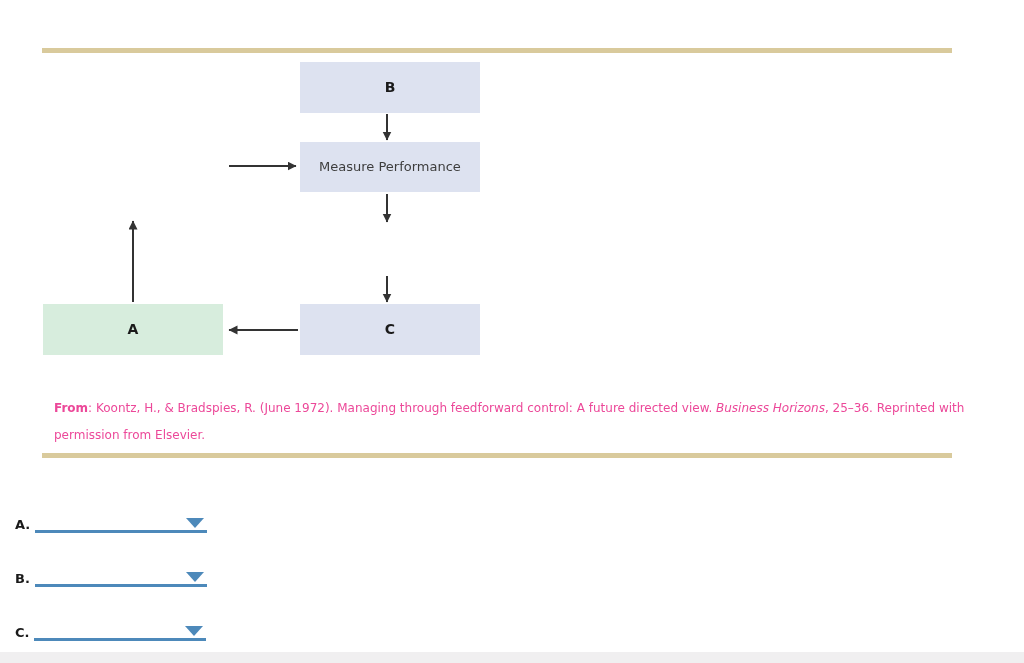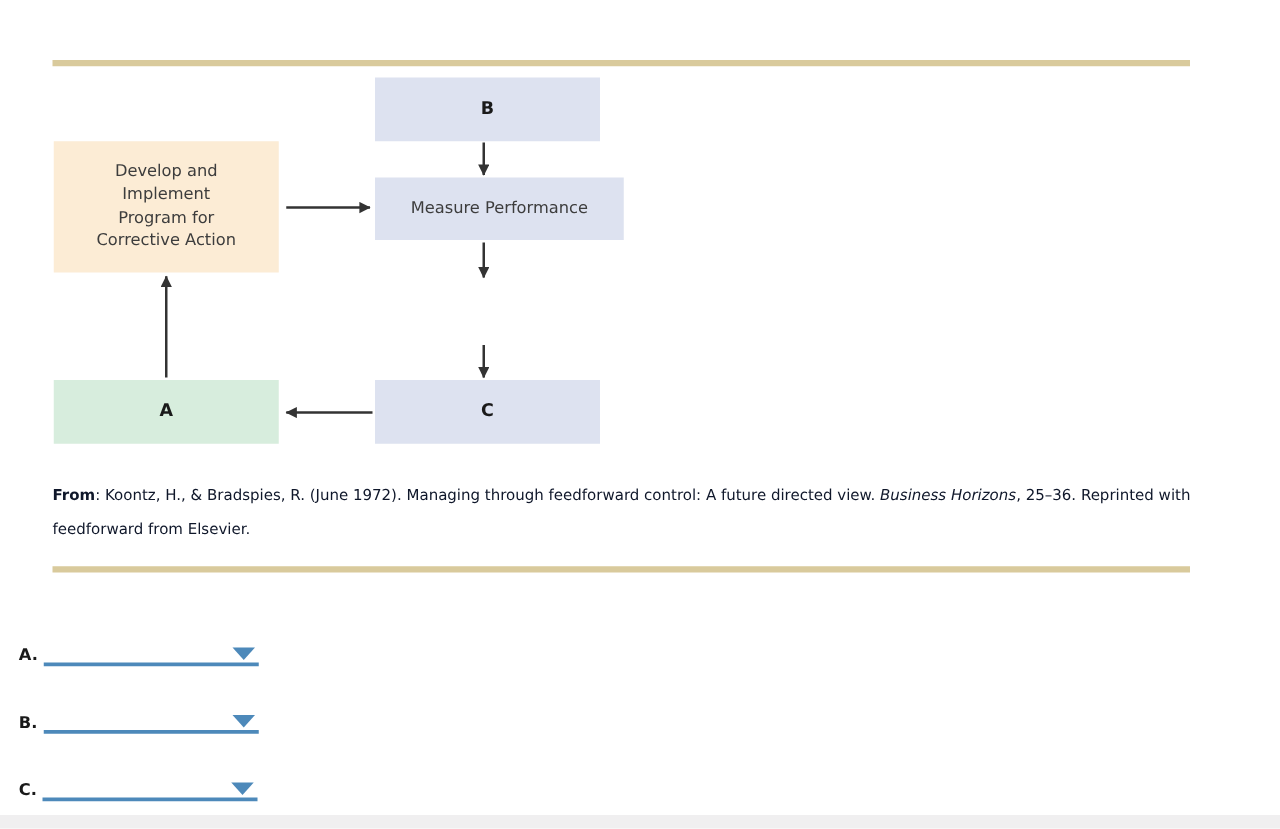--- a/index.html
+++ b/index.html
@@ -43,39 +43,39 @@
     text-align: center;
     color: #3d3d3d;
     font-size: 13px;
     line-height: 18.5px;
     white-space: pre-line;
   }
   .dbox.letter { font-weight: bold; font-size: 14px; color: #1a1a1a; }
   #box-develop { left: 43px;  top: 113px; width: 180px; height: 105px; background: #fcecd5; }
   #box-a       { left: 43px;  top: 304px; width: 180px; height: 51px;  background: #d7eddd; }
   #box-b       { left: 300px; top: 62px;  width: 180px; height: 51px;  background: #dde2f0; }
-  #box-measure { left: 300px; top: 142px; width: 199px; height: 50px;  background: #dde2f0; }
+  #box-measure { left: 300px; top: 142px; width: 180px; height: 50px;  background: #dde2f0; }
   #box-compare { left: 300px; top: 224px; width: 180px; height: 50px;  background: #dde2f0; }
   #box-c       { left: 300px; top: 304px; width: 180px; height: 51px;  background: #dde2f0; }
 
   
   #arrows {
     position: absolute;
     left: 0; top: 0;
     pointer-events: none;
   }
   #arrows line { stroke: #333333; stroke-width: 2px; }
 
   
   .citation {
     position: absolute;
     left: 42px;
-    margin: 0;
+    margin: 12px;
     font-size: 12px;
-    color: #0f172a;
+    color: #ec4899;
     white-space: nowrap;
   }
   #citation-line1 { top: 389px; }
   #citation-line2 { top: 416px; }
   .citation strong { font-weight: bold; }
   .citation em { font-style: italic; }
 
   
   .q-row {
     position: absolute;
@@ -115,26 +115,20 @@
     border-top: 10px solid #4d89ba;
   }
 </style>
 </head>
 <body>
 
 <div id="stage">
 
   <div id="sep-top" class="separator"></div>
 
-  <div id="box-develop" class="dbox">
-    <span>Develop and
-Implement
-Program for
-Corrective Action</span>
-  </div>
   <div id="box-a" class="dbox letter">
     <span>A</span>
   </div>
   <div id="box-b" class="dbox letter">
     <span>B</span>
   </div>
   <div id="box-measure" class="dbox">
     <span>Measure Performance</span>
   </div>
   <div id="box-c" class="dbox letter">
@@ -149,21 +143,21 @@
     </defs>
     <line x1="387" y1="114" x2="387" y2="140" marker-end="url(#ah)"></line>
     <line x1="387" y1="194" x2="387" y2="222" marker-end="url(#ah)"></line>
     <line x1="387" y1="276" x2="387" y2="302" marker-end="url(#ah)"></line>
     <line x1="229" y1="166" x2="296" y2="166" marker-end="url(#ah)"></line>
     <line x1="298" y1="330" x2="229" y2="330" marker-end="url(#ah)"></line>
     <line x1="133" y1="302" x2="133" y2="221" marker-end="url(#ah)"></line>
   </svg>
 
   <p id="citation-line1" class="citation"><strong>From</strong><span>: Koontz, H., &amp; Bradspies, R. (June 1972). Managing through feedforward control: A future directed view. </span><em>Business Horizons</em><span>, 25–36. Reprinted with</span></p>
-  <p id="citation-line2" class="citation">feedforward from Elsevier.</p>
+  <p id="citation-line2" class="citation">permission from Elsevier.</p>
 
   <div id="sep-bottom" class="separator"></div>
 
   <div id="q-row-a" class="q-row">
     <span class="q-label">A.</span>
     <span class="dd-control">
       <span class="dd-value"></span>
       <span class="dd-arrow"></span>
     </span>
   </div>

